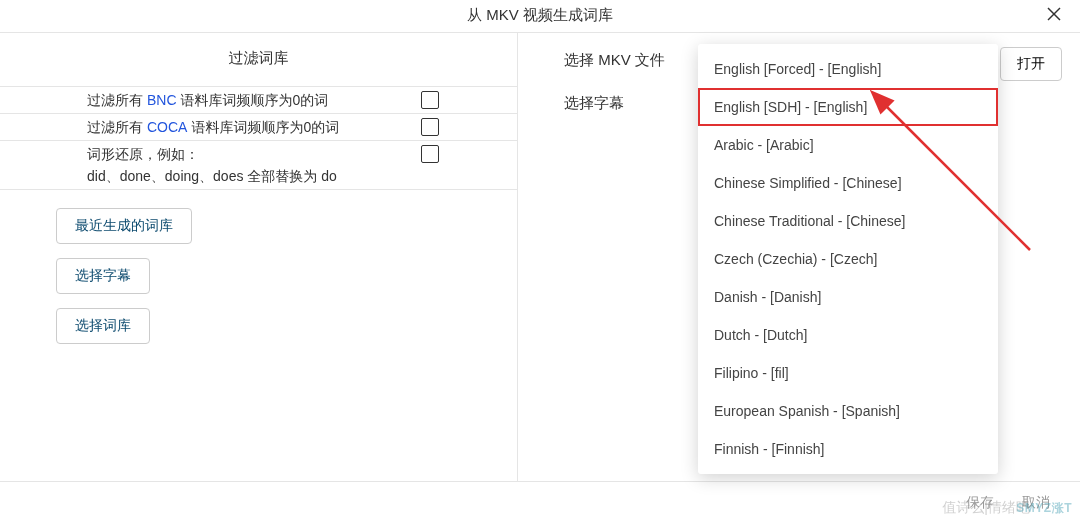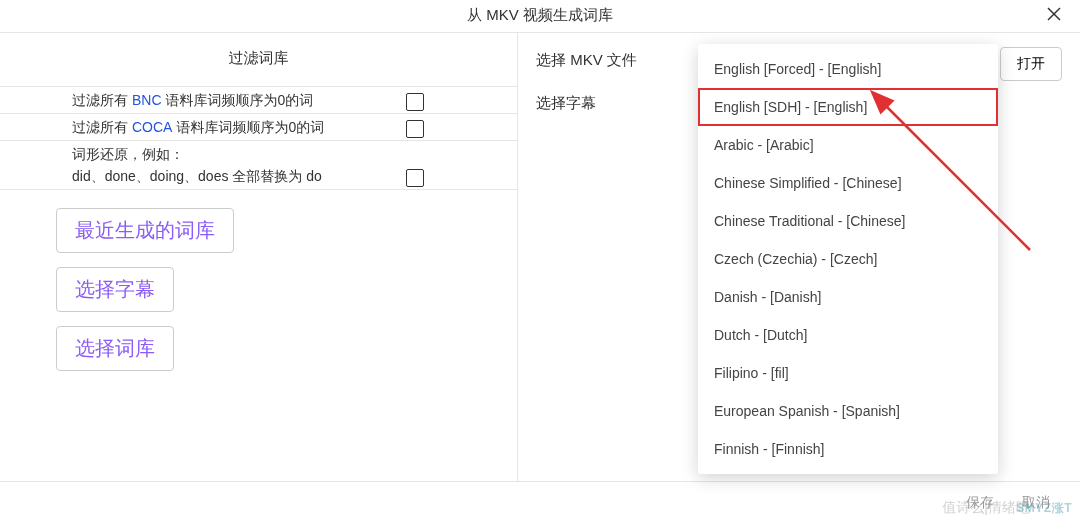--- a/index.html
+++ b/index.html
@@ -49,23 +49,24 @@
       padding-top: 16px;
     }
     .left-panel .section-title {
       text-align: center;
       font-size: 15px;
       color: #333;
       margin-bottom: 18px;
     }
     .filter-row {
       display: flex;
-      align-items: flex-end;
+      align-items: flex-start;
       padding: 2px 0 2px 72px;
       min-height: 24px;
+      margin-left: 15px;
     }
     .filter-row .text-wrap {
       display: flex;
       align-items: baseline;
       flex-wrap: wrap;
       width: 320px;
       line-height: 22px;
     }
     .filter-row .prefix { color: #333; }
     .filter-row .highlight { color: #2255dd; margin: 0 4px; }
@@ -87,38 +88,39 @@
       margin-left: 56px;
       display: flex;
       flex-direction: column;
       gap: 14px;
     }
     .btn {
       border: 1px solid #ccc;
       background: #fff;
       border-radius: 4px;
       padding: 8px 18px;
-      font-size: 20px;
-      color: #8b5cf6;
+      font-size: 14px;
+      color: #0c4a6e;
       cursor: pointer;
       width: fit-content;
     }
     .right-panel {
       flex: 1;
       padding: 18px 20px 0 18px;
       position: relative;
     }
     .right-row {
       display: flex;
       align-items: center;
       margin-bottom: 24px;
     }
     .right-row .lbl {
       font-size: 15px;
       color: #333;
+      margin-left: 28px;
     }
     .open-btn {
       position: absolute;
       right: 18px;
       top: 14px;
       border: 1px solid #ccc;
       background: #fff;
       border-radius: 4px;
       padding: 7px 16px;
       font-size: 14px;

